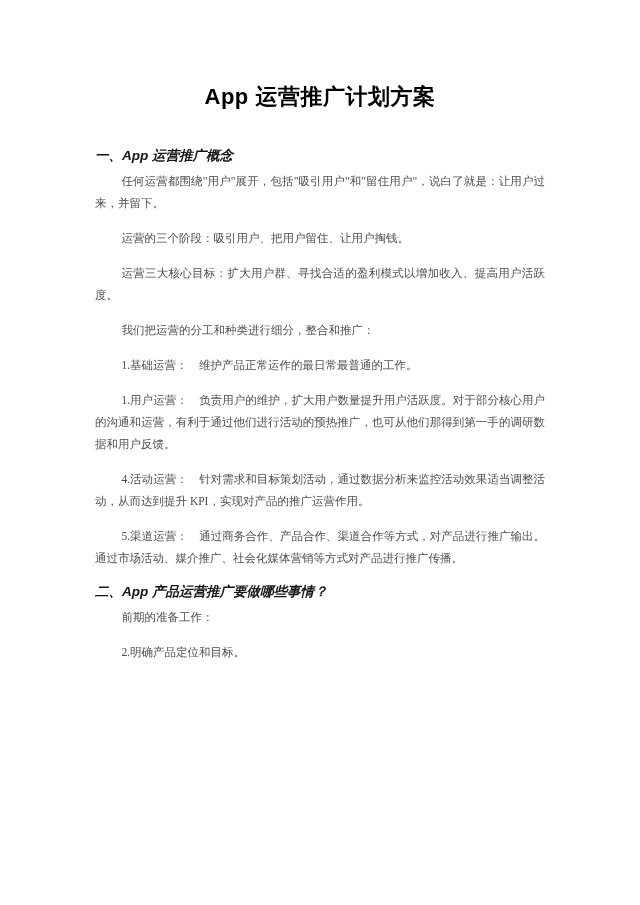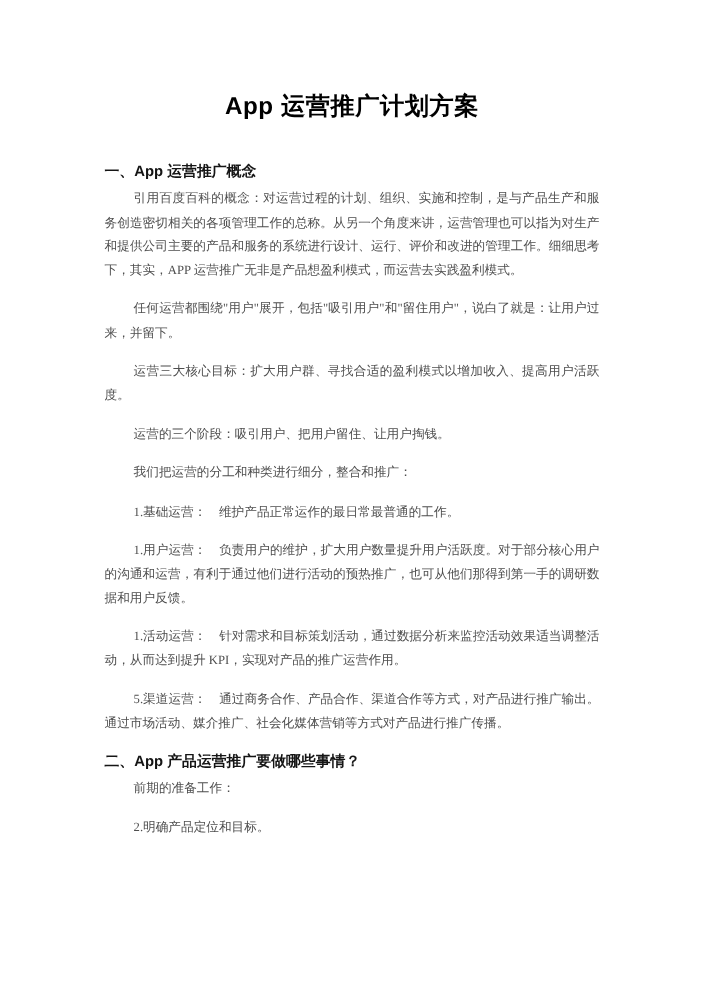--- a/index.html
+++ b/index.html
@@ -28,20 +28,21 @@
     letter-spacing: 0.5px;
     color: #000000;
   }
   .section-heading {
     margin: 0 0 7px 0;
     font-family: "Liberation Sans", "DejaVu Sans", sans-serif;
     font-weight: 700;
     font-size: 13.5px;
     line-height: 17px;
     color: #151515;
+    font-style: italic;
   }
   .section-heading.first {
     margin-top: 36px;
   }
   .para {
     margin: 0 0 13.5px 0;
     font-size: 11.5px;
     line-height: 21.7px;
     color: #4e4e4e;
     text-align: justify;
@@ -52,28 +53,27 @@
 </head>
 <body>
 
 <div class="page">
 
   <h1 class="doc-title">App 运营推广计划方案</h1>
 
   <div>
     <h2 class="section-heading first">一、App 运营推广概念</h2>
 
-    <p class="para">引用百度百科的概念：对运营过程的计划、组织、实施和控制，是与产品生产和服务创造密切相关的各项管理工作的总称。从另一个角度来讲，运营管理也可以指为对生产和提供公司主要的产品和服务的系统进行设计、运行、评价和改进的管理工作。细细思考下，其实，APP 运营推广无非是产品想盈利模式，而运营去实践盈利模式。</p>
     <p class="para">任何运营都围绕"用户"展开，包括"吸引用户"和"留住用户"，说白了就是：让用户过来，并留下。</p>
+    <p class="para">运营的三个阶段：吸引用户、把用户留住、让用户掏钱。</p>
     <p class="para">运营三大核心目标：扩大用户群、寻找合适的盈利模式以增加收入、提高用户活跃度。</p>
-    <p class="para">运营的三个阶段：吸引用户、把用户留住、让用户掏钱。</p>
     <p class="para">我们把运营的分工和种类进行细分，整合和推广：</p>
     <p class="para">1.基础运营：　维护产品正常运作的最日常最普通的工作。</p>
     <p class="para">1.用户运营：　负责用户的维护，扩大用户数量提升用户活跃度。对于部分核心用户的沟通和运营，有利于通过他们进行活动的预热推广，也可从他们那得到第一手的调研数据和用户反馈。</p>
-    <p class="para">1.活动运营：　针对需求和目标策划活动，通过数据分析来监控活动效果适当调整活动，从而达到提升 KPI，实现对产品的推广运营作用。</p>
+    <p class="para">4.活动运营：　针对需求和目标策划活动，通过数据分析来监控活动效果适当调整活动，从而达到提升 KPI，实现对产品的推广运营作用。</p>
     <p class="para">5.渠道运营：　通过商务合作、产品合作、渠道合作等方式，对产品进行推广输出。通过市场活动、媒介推广、社会化媒体营销等方式对产品进行推广传播。</p>
   </div>
 
   <div>
     <h2 class="section-heading">二、App 产品运营推广要做哪些事情？</h2>
 
     <p class="para">前期的准备工作：</p>
     <p class="para">2.明确产品定位和目标。</p>
   </div>
 

